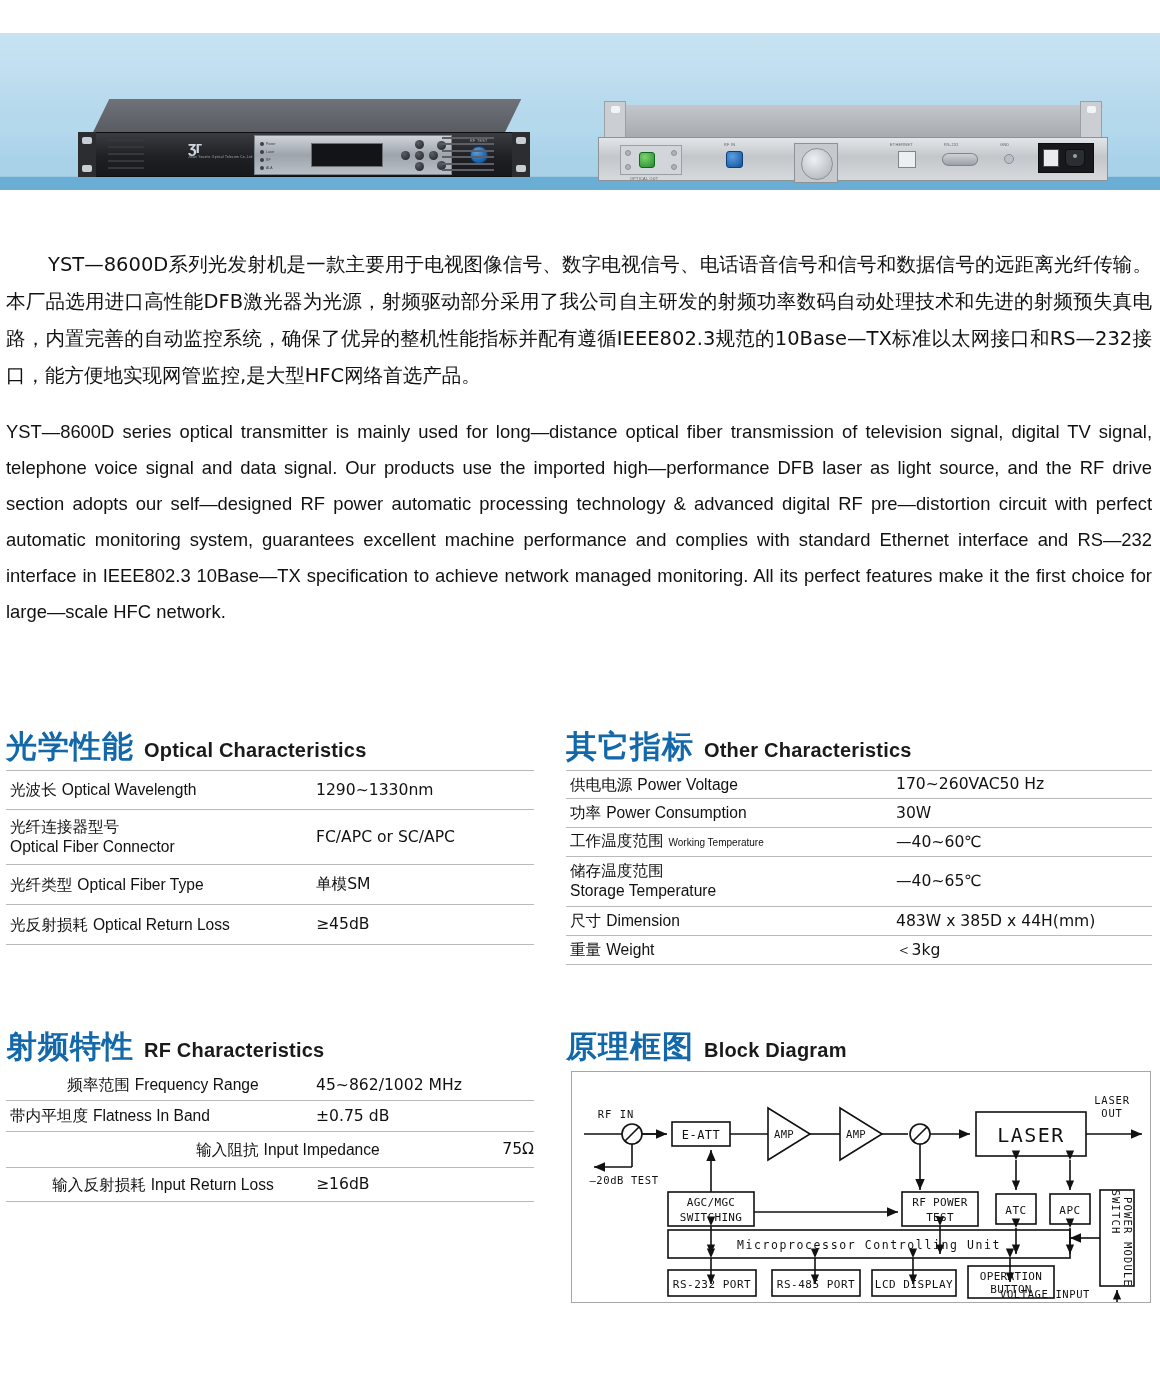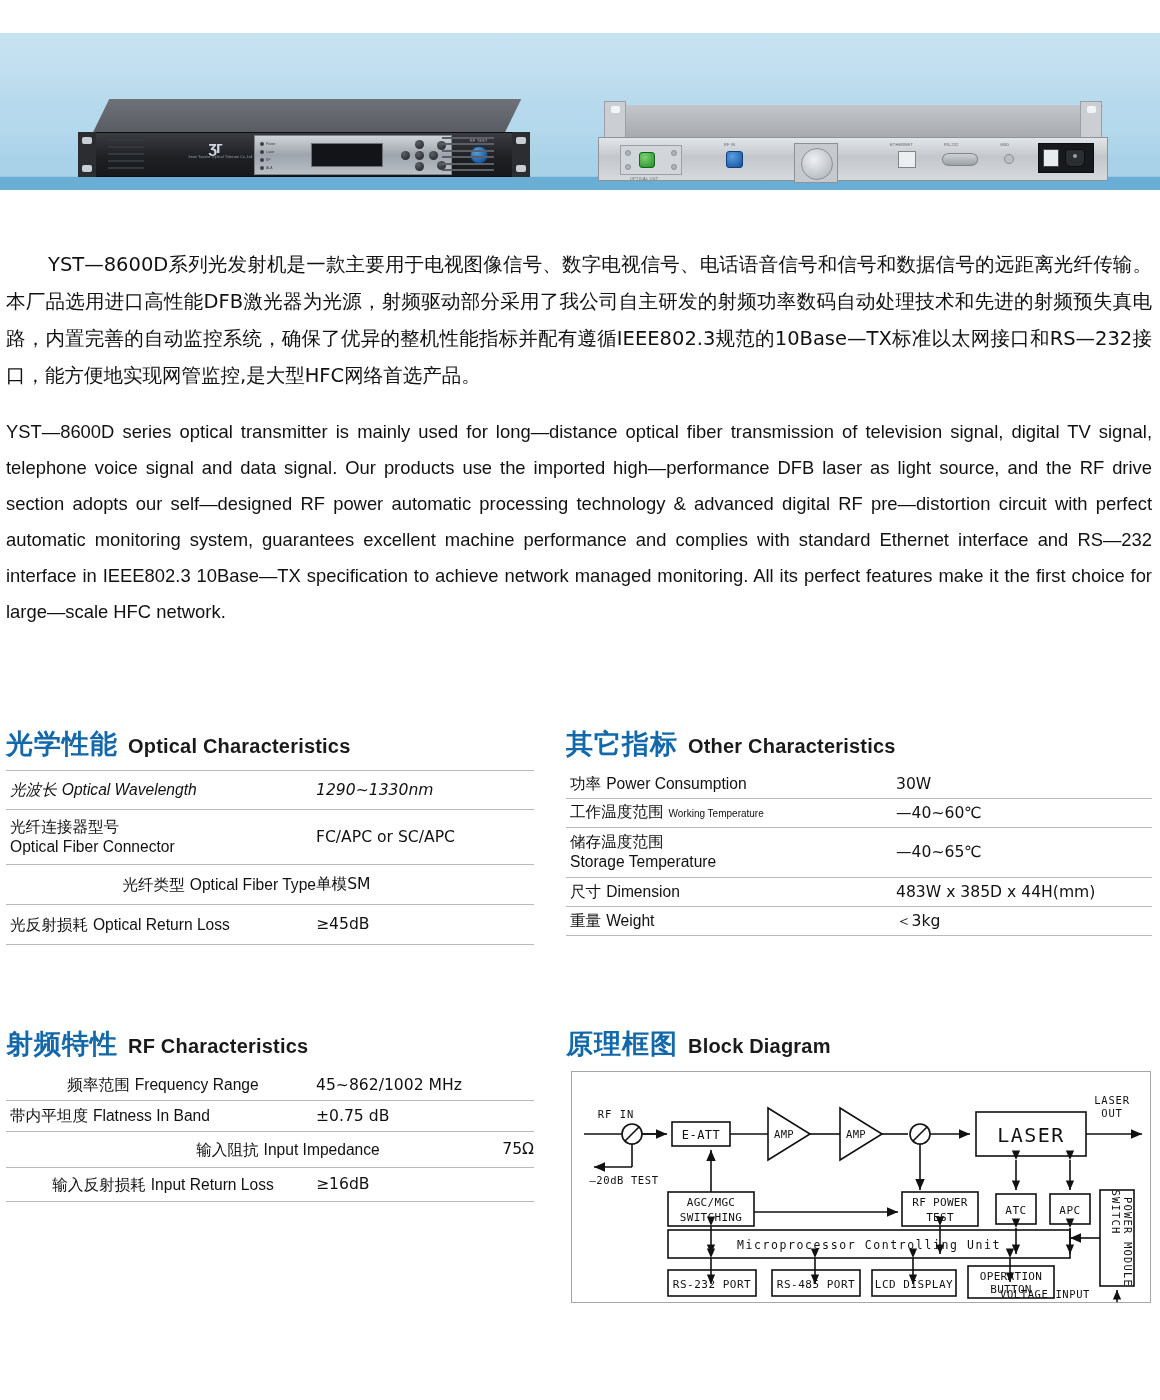--- a/index.html
+++ b/index.html
@@ -55,21 +55,21 @@
   .vent {
     position:absolute; top:40px; width:36px; height:30px;
     display:flex; flex-direction:column; justify-content:space-between;
   }
   .vent span { display:block; height:2px; background:#34373c; }
   .vent.left { left:30px; }
   .vent.right { right:36px; width:52px; top:38px; height:34px; }
   .vent.right span { background:#5c6066; }
 
   .logo-mark {
-    position:absolute; left:110px; top:42px; width:54px; text-align:center;
+    position:absolute; left:110px; top:42px; width:54px; text-align:left;
     color:#cfd6dd;
   }
   .logo-glyph { font-size:16px; line-height:14px; letter-spacing:-1px; font-weight:bold;}
   .logo-sub { font-size:3.2px; letter-spacing:.3px; white-space:nowrap; color:#aab3bc; }
 
   .silver-panel {
     position:absolute; left:176px; top:36px; width:198px; height:40px;
     background:linear-gradient(180deg,#cfd4d9 0%,#9ea4ab 50%,#b9bfc5 100%);
     border:1px solid #7d838a;
   }
@@ -171,32 +171,32 @@
   .para-en {
     position:absolute; left:6px; top:396px; width:1146px;
     font-size:18.4px; line-height:36px; color:#111;
     text-align:justify;
     font-family:"Liberation Sans", sans-serif;
   }
 
   
   .sec-head { position:absolute; display:flex; align-items:baseline; gap:10px; }
   .sec-cn {
-    font-size:27px; font-weight:bold; color:#1268a9; letter-spacing:1px;
+    font-size:31px; font-weight:bold; color:#1268a9; letter-spacing:1px;
     font-family:"DejaVu Sans","Liberation Sans", sans-serif;
   }
   .sec-en { font-size:20px; font-weight:bold; color:#1a1a1a; letter-spacing:.2px; }
 
   
   .spec { position:absolute; border-collapse:collapse; }
   .spec .row {
     display:flex; align-items:center;
     border-bottom:1px solid #b9b9b9;
   }
-  .spec .row.first { border-top:1px solid #b9b9b9;font-style:italic; }
+  .spec .row.first { border-top:1px solid #b9b9b9; }
   .spec .k {
     font-size:15.6px; color:#111; line-height:19px; padding:6px 0 6px 4px;
     font-family:"DejaVu Sans","Liberation Sans", sans-serif;
   }
   .spec .v {
     font-size:15.6px; color:#111; line-height:19px;
     font-family:"DejaVu Sans","Liberation Sans", sans-serif;
   }
   .k .en { font-family:"Liberation Sans", sans-serif; }
   .k .small { font-size:10px; }
@@ -341,36 +341,40 @@
 
 <div class="spec" style="left:6px; top:770px; width:528px;">
   <div class="row first" style="height:40px;">
     <div class="k" style="width:310px;"><span>光波长</span> <span class="en">Optical Wavelength</span></div>
     <div class="v">1290~1330nm</div>
   </div>
   <div class="row" style="height:55px;">
     <div class="k" style="width:310px;"><span>光纤连接器型号</span><br><span class="en">Optical Fiber Connector</span></div>
     <div class="v">FC/APC or SC/APC</div>
   </div>
-  <div class="row" style="height:40px;text-align:right;">
+  <div class="row" style="height:40px;">
     <div class="k" style="width:310px;"><span>光纤类型</span> <span class="en">Optical Fiber Type</span></div>
     <div class="v">单模SM</div>
   </div>
   <div class="row" style="height:40px;">
     <div class="k" style="width:310px;"><span>光反射损耗</span> <span class="en">Optical Return Loss</span></div>
     <div class="v">≥45dB</div>
   </div>
 </div>
 
 <div class="sec-head" style="left:566px; top:726px;">
   <span class="sec-cn">其它指标</span>
   <span class="sec-en">Other  Characteristics</span>
 </div>
 
 <div class="spec" style="left:566px; top:770px; width:586px;">
+  <div class="row first" style="height:29px;">
+    <div class="k" style="width:330px;"><span>供电电源</span> <span class="en">Power Voltage</span></div>
+    <div class="v">170~260VAC50 Hz</div>
+  </div>
   <div class="row" style="height:29px;">
     <div class="k" style="width:330px;"><span>功率</span> <span class="en">Power Consumption</span></div>
     <div class="v">30W</div>
   </div>
   <div class="row" style="height:29px;">
     <div class="k" style="width:330px;"><span>工作温度范围</span> <span class="en small">Working Temperature</span></div>
     <div class="v">—40~60℃</div>
   </div>
   <div class="row" style="height:50px;">
     <div class="k" style="width:330px;"><span>储存温度范围</span><br><span class="en">Storage Temperature</span></div>

